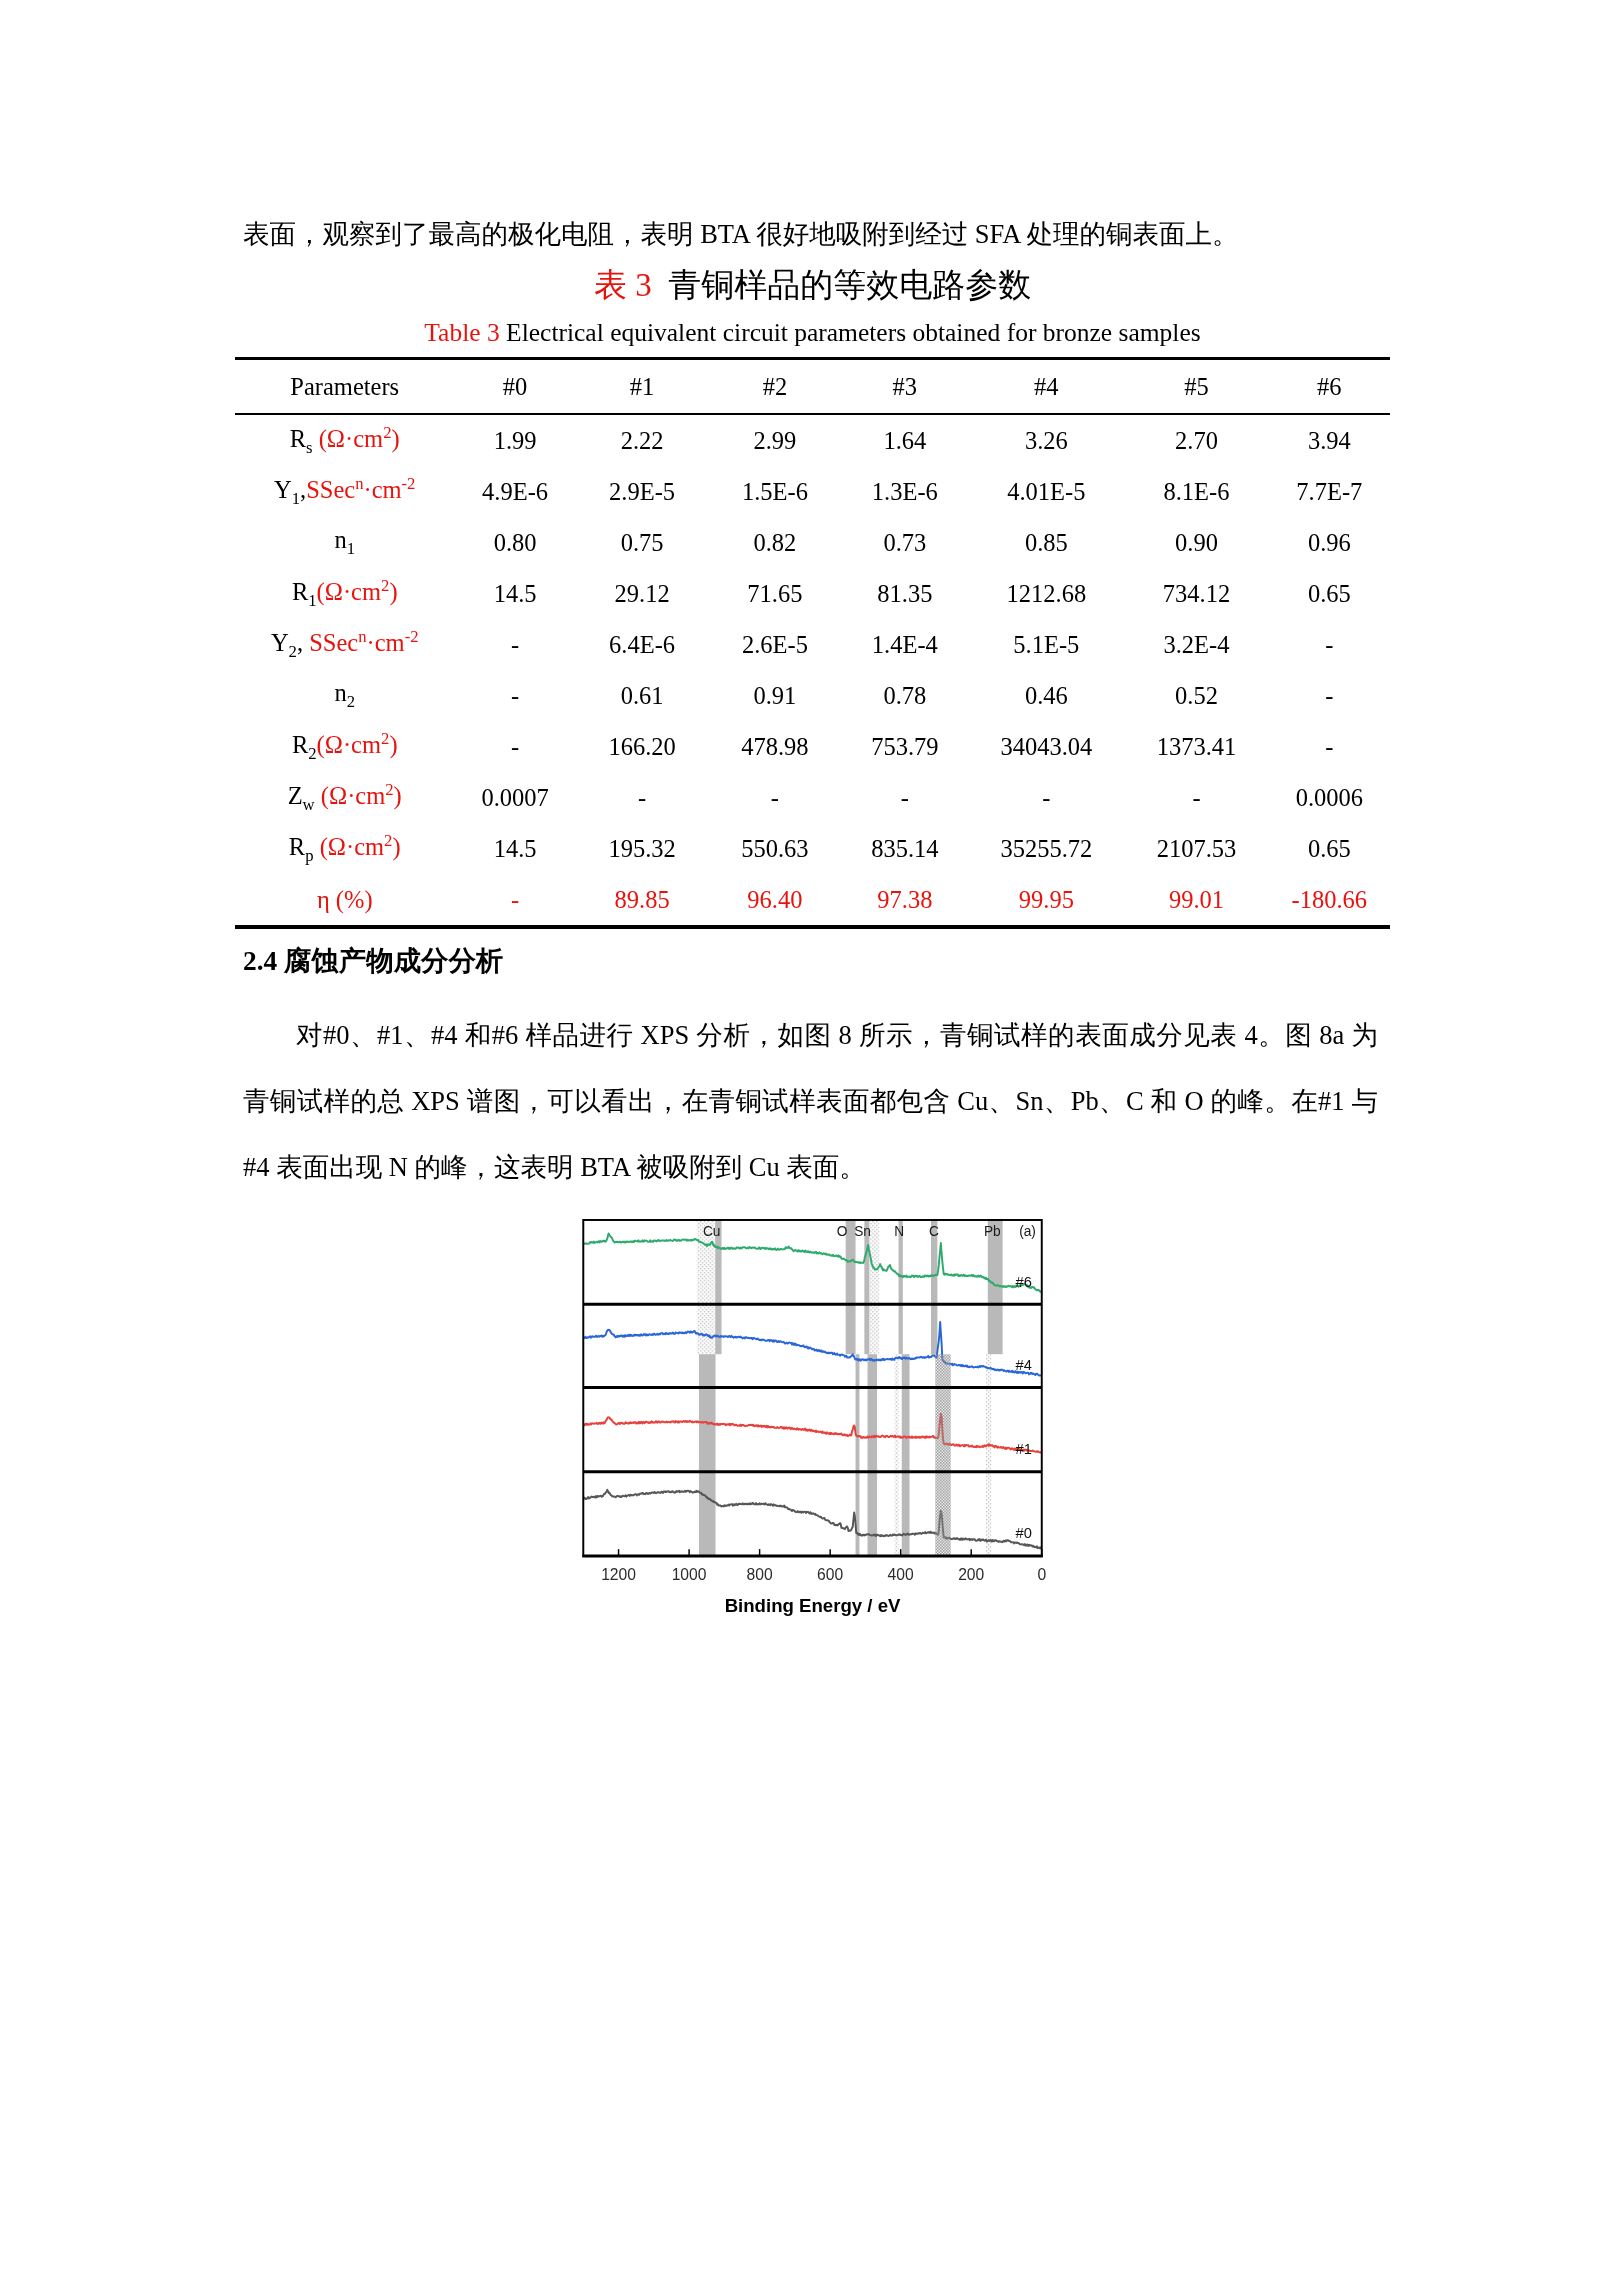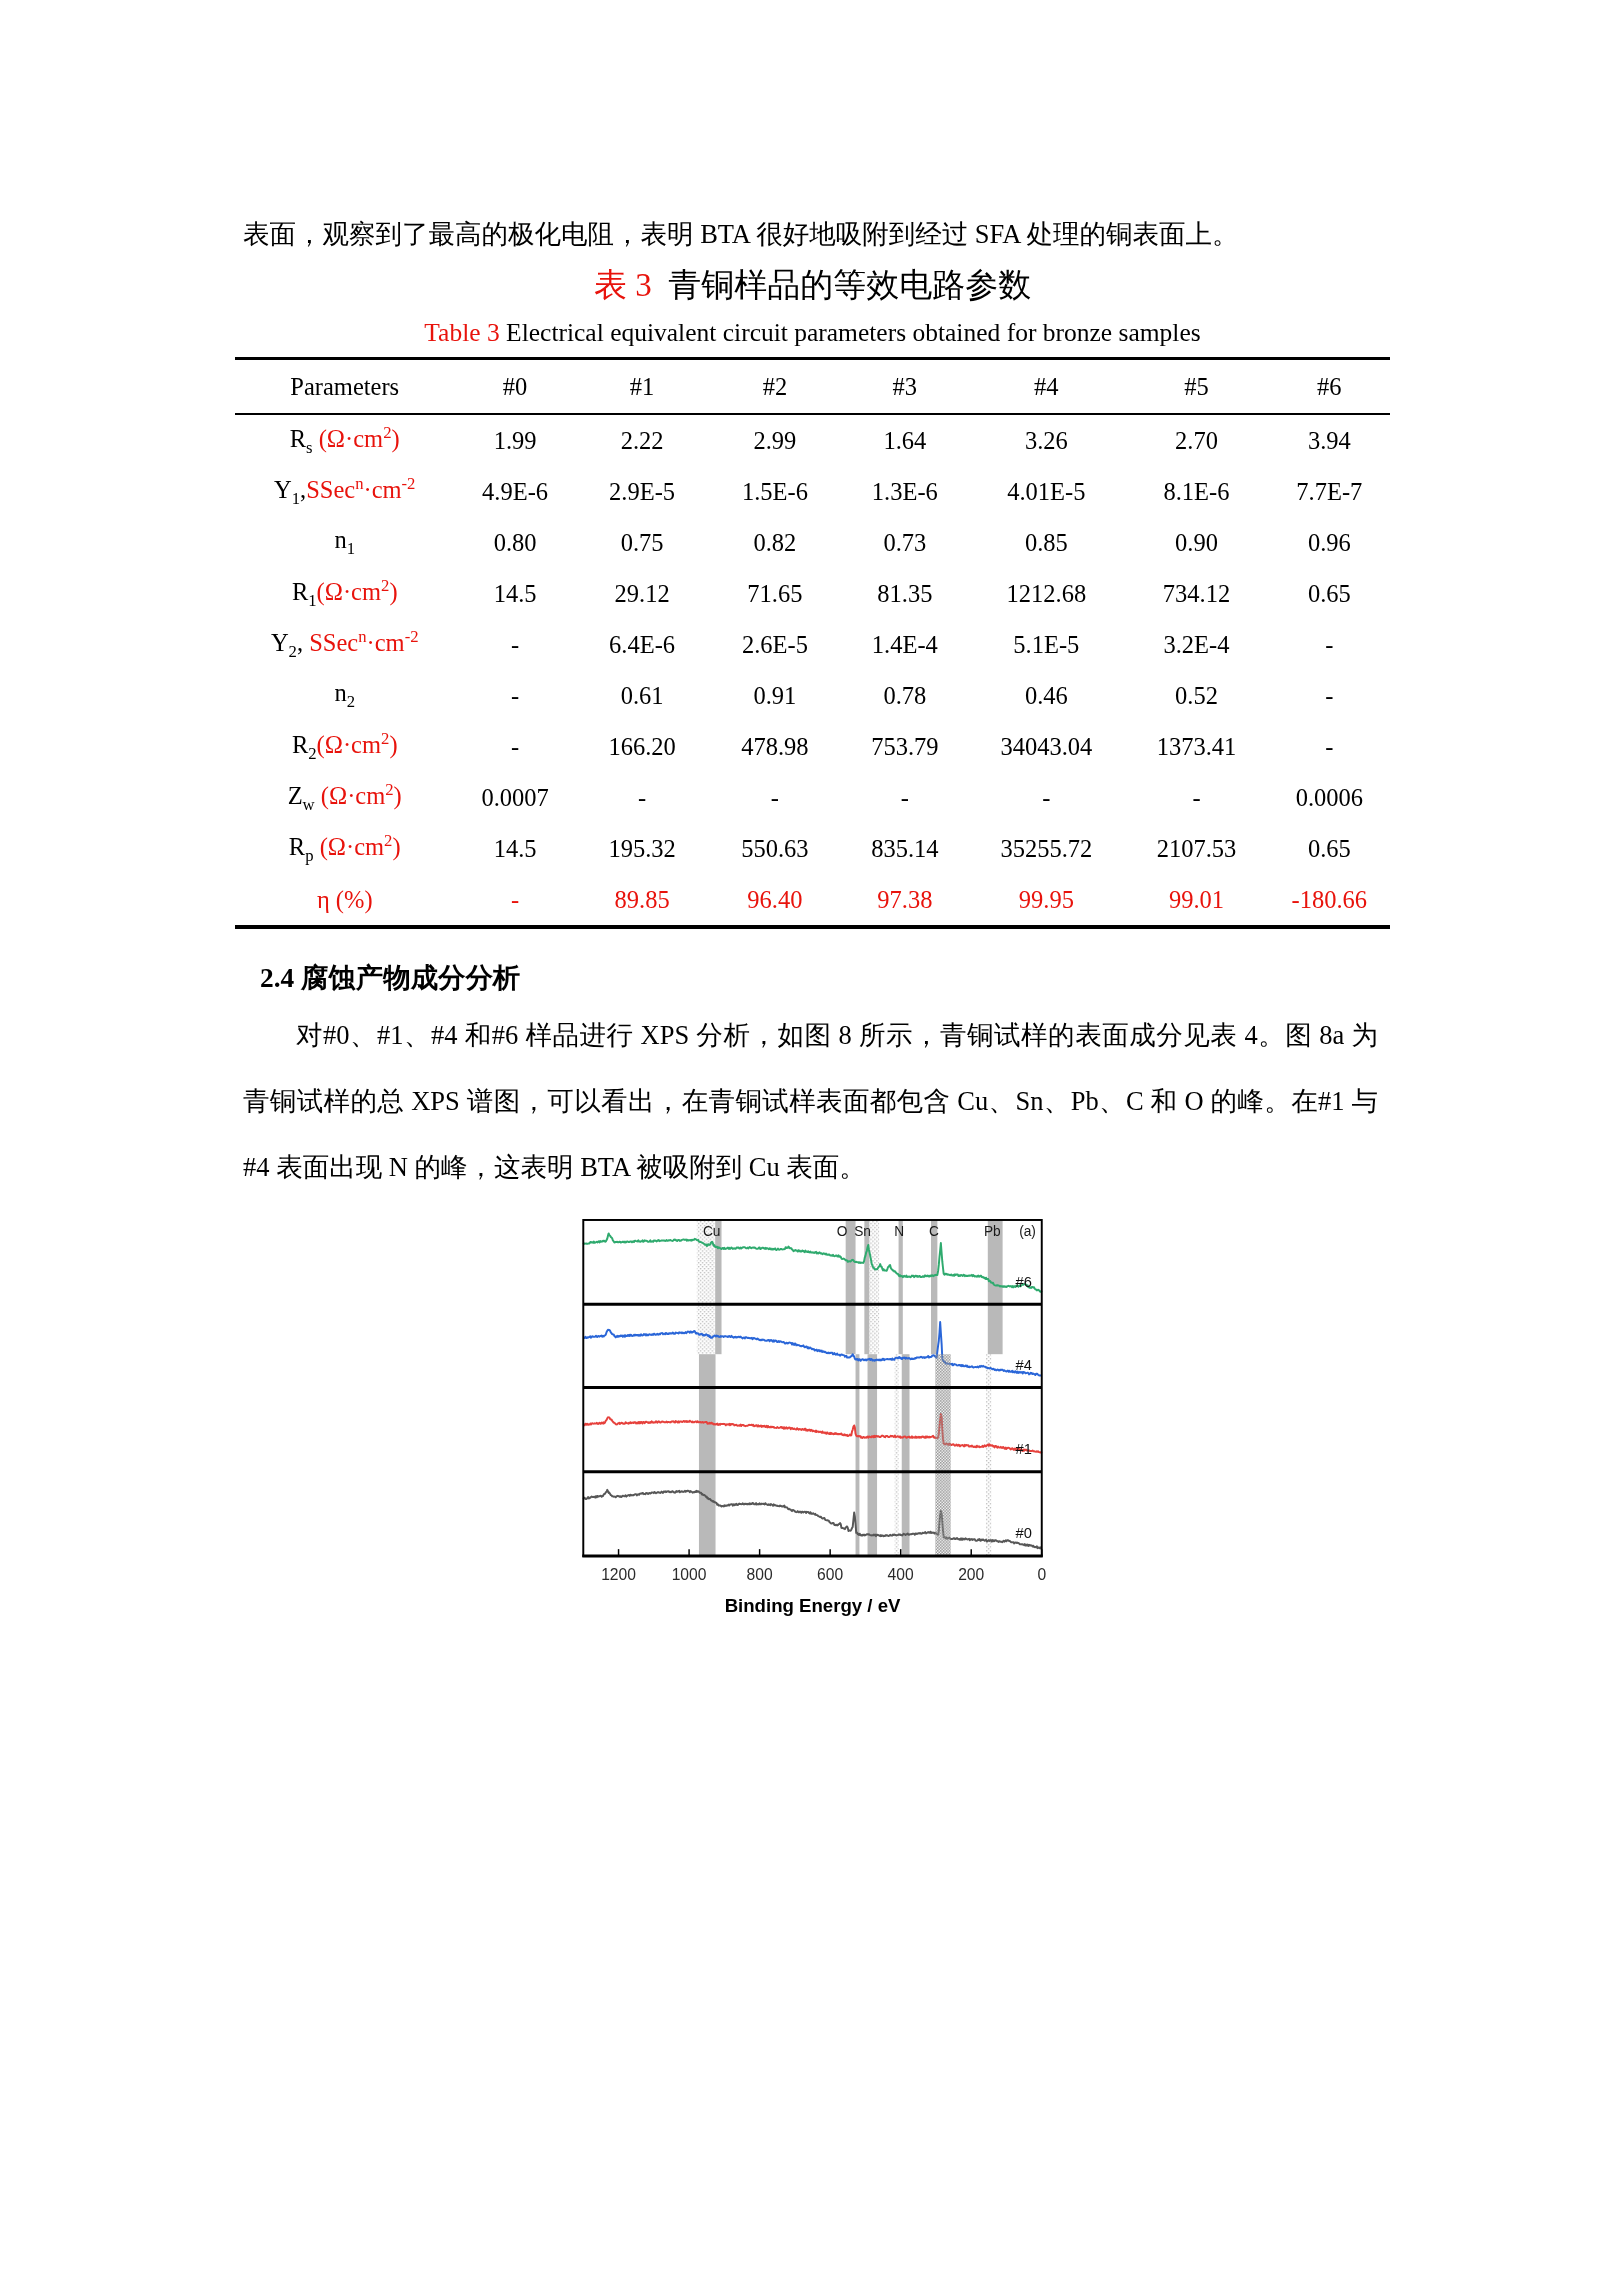--- a/index.html
+++ b/index.html
@@ -13,21 +13,21 @@
   .cap{position:absolute;left:235px;width:1155px;text-align:center;}
   .cap-cn{top:263px;font-size:33px;}
   .cap-en{top:318px;font-size:25.5px;}
   .tablewrap{position:absolute;left:235px;top:357px;width:1155px;
     border-top:3.9px solid #000;border-bottom:4.9px solid #000;}
   table.params{width:100%;border-collapse:collapse;font-size:24.5px;font-family:Liberation Serif, serif;}
   table.params th{font-weight:normal;height:51px;border-bottom:2.9px solid #000;text-align:center;}
   table.params td{height:49px;text-align:center;vertical-align:middle;}
   table.params sub{font-size:16.7px;}
   table.params sup{font-size:16.7px;}
-  .sect-head{position:absolute;left:243px;top:943px;font-size:27.4px;font-weight:bold;margin:17px;}
+  .sect-head{position:absolute;left:243px;top:943px;font-size:27.4px;font-weight:bold;margin:0;}
   .bodypar{position:absolute;left:243px;top:1002px;width:1135px;font-size:26.5px;
     line-height:66px;text-align:justify;text-indent:2em;margin:0;}
   .chartbox{position:absolute;left:549px;top:1215px;width:529px;height:441px;}
   svg text{font-family:"Liberation Sans","DejaVu Sans",sans-serif;}
 </style>
 </head>
 <body>
 
 <div class="page">
 

